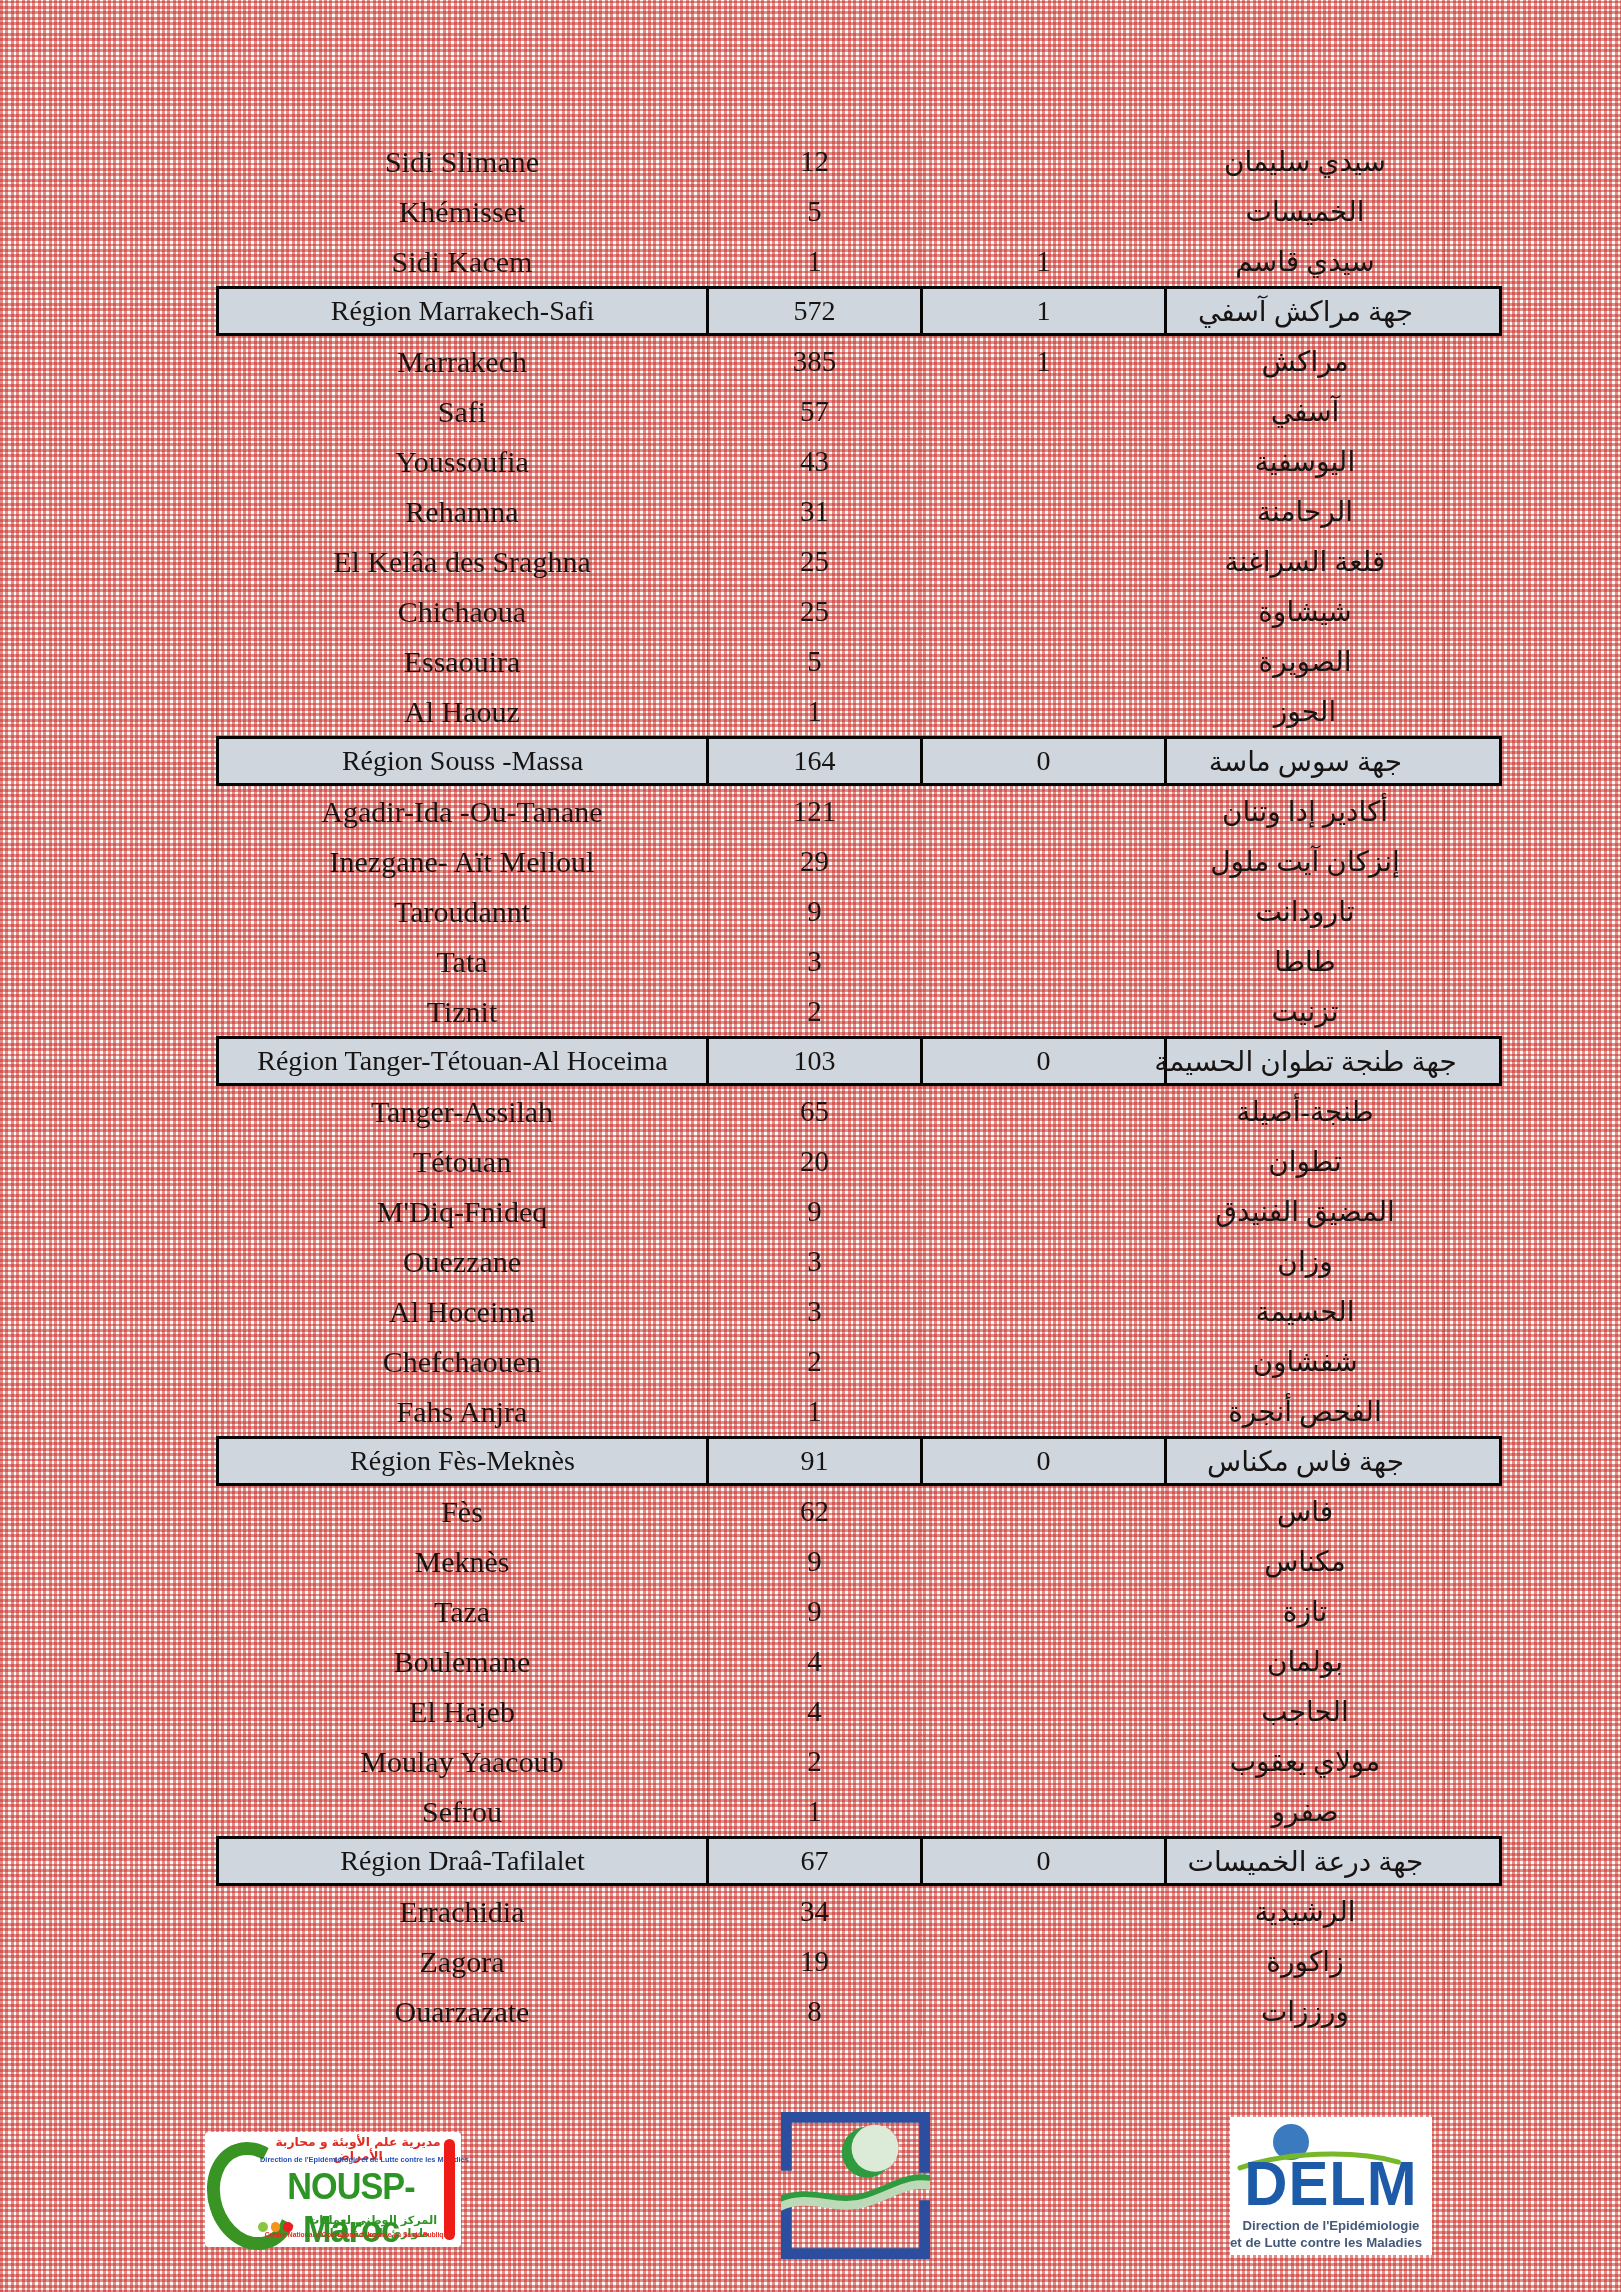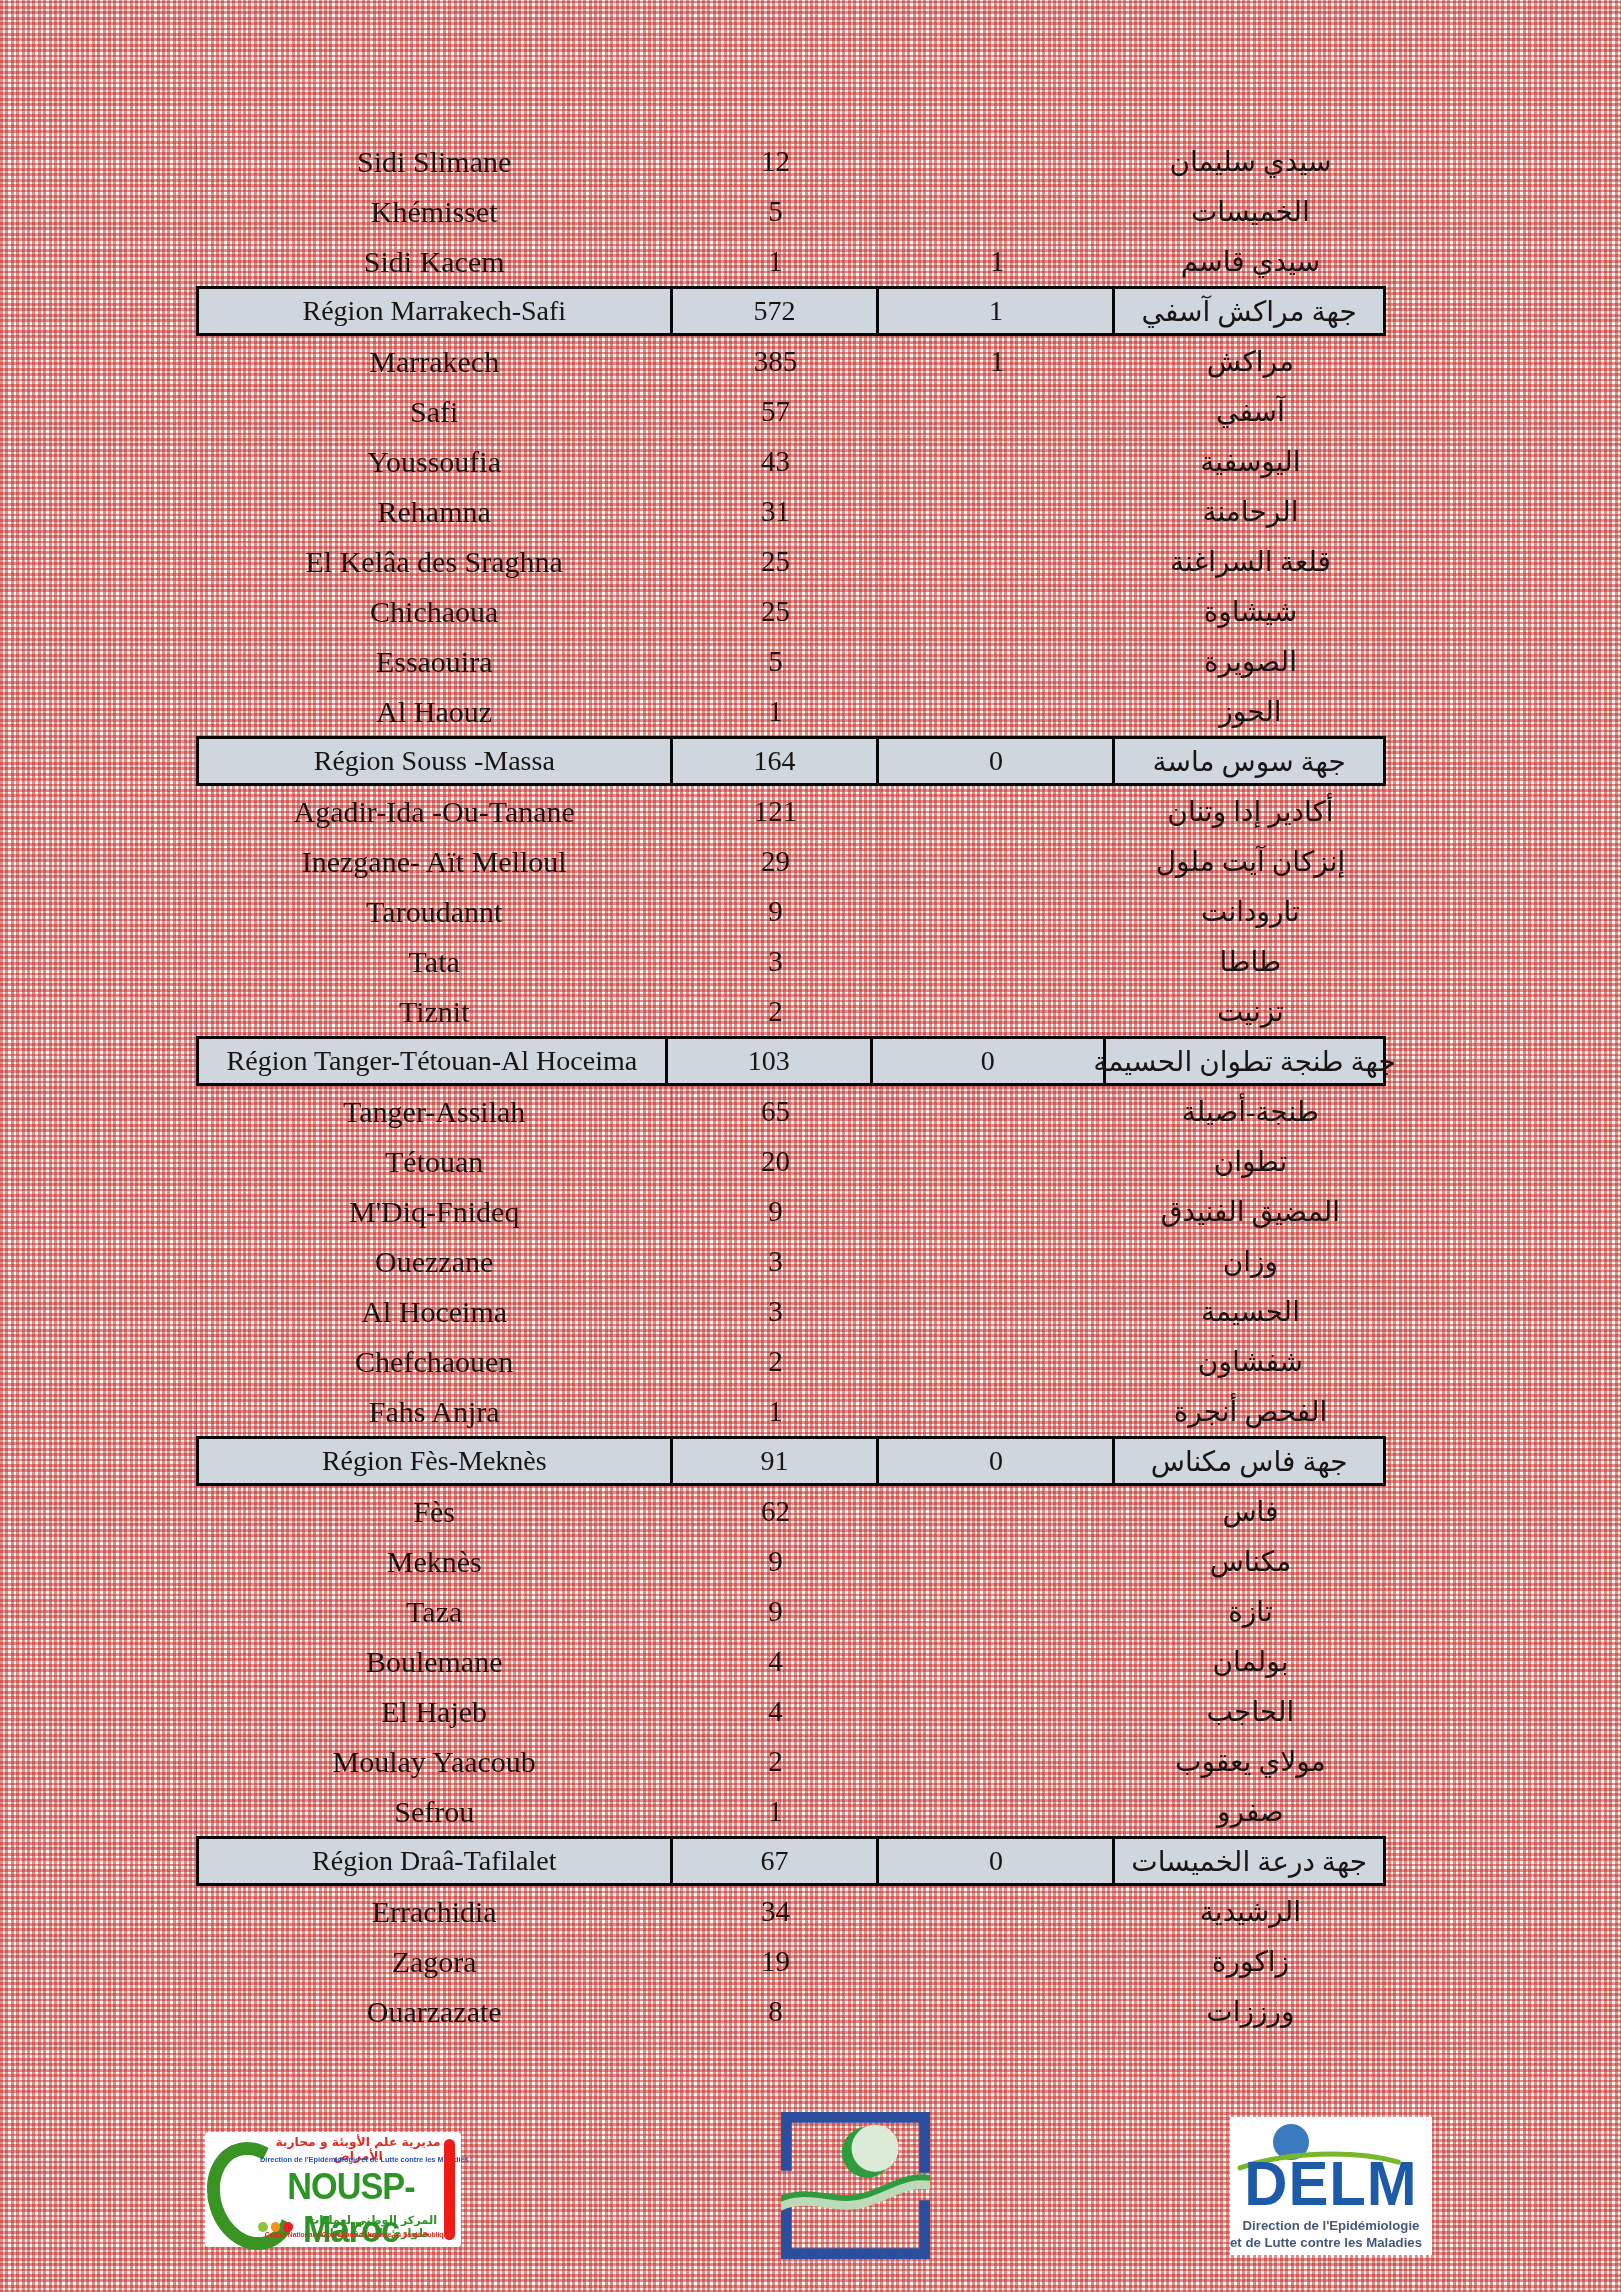--- a/index.html
+++ b/index.html
@@ -5,21 +5,21 @@
   html,body{margin:0;padding:0;}
   .page{
     position:relative;width:1621px;height:2293px;overflow:hidden;
     background-color:#fff8f3;
     background-image:
       repeating-linear-gradient(0deg, rgba(197,42,38,.52) 0, rgba(197,42,38,.52) 2.9px, transparent 2.9px, transparent 5.4px),
       repeating-linear-gradient(90deg, rgba(197,42,38,.52) 0, rgba(197,42,38,.52) 2.9px, transparent 2.9px, transparent 5.4px);
     font-family:"Liberation Serif","DejaVu Serif",serif;
   }
   
-  .data-table{position:absolute;left:196px;top:136px;width:1190px;}
+  .data-table{position:absolute;left:216px;top:136px;width:1286px;}
   .row{display:flex;height:50px;box-sizing:border-box;}
   .cell{box-sizing:border-box;display:flex;align-items:center;justify-content:center;}
   .c-fr{width:491px;}
   .c-v1{width:214px;}
   .c-v2{width:244px;}
   .c-ar{width:280px;direction:rtl;}
   .t{color:#171413;white-space:nowrap;}
   .c-fr .t{font-size:30px;}
   .c-v1 .t,.c-v2 .t{font-size:29px;}
   .c-ar .t{font-family:"Liberation Serif","DejaVu Sans",serif;font-size:28px;}

